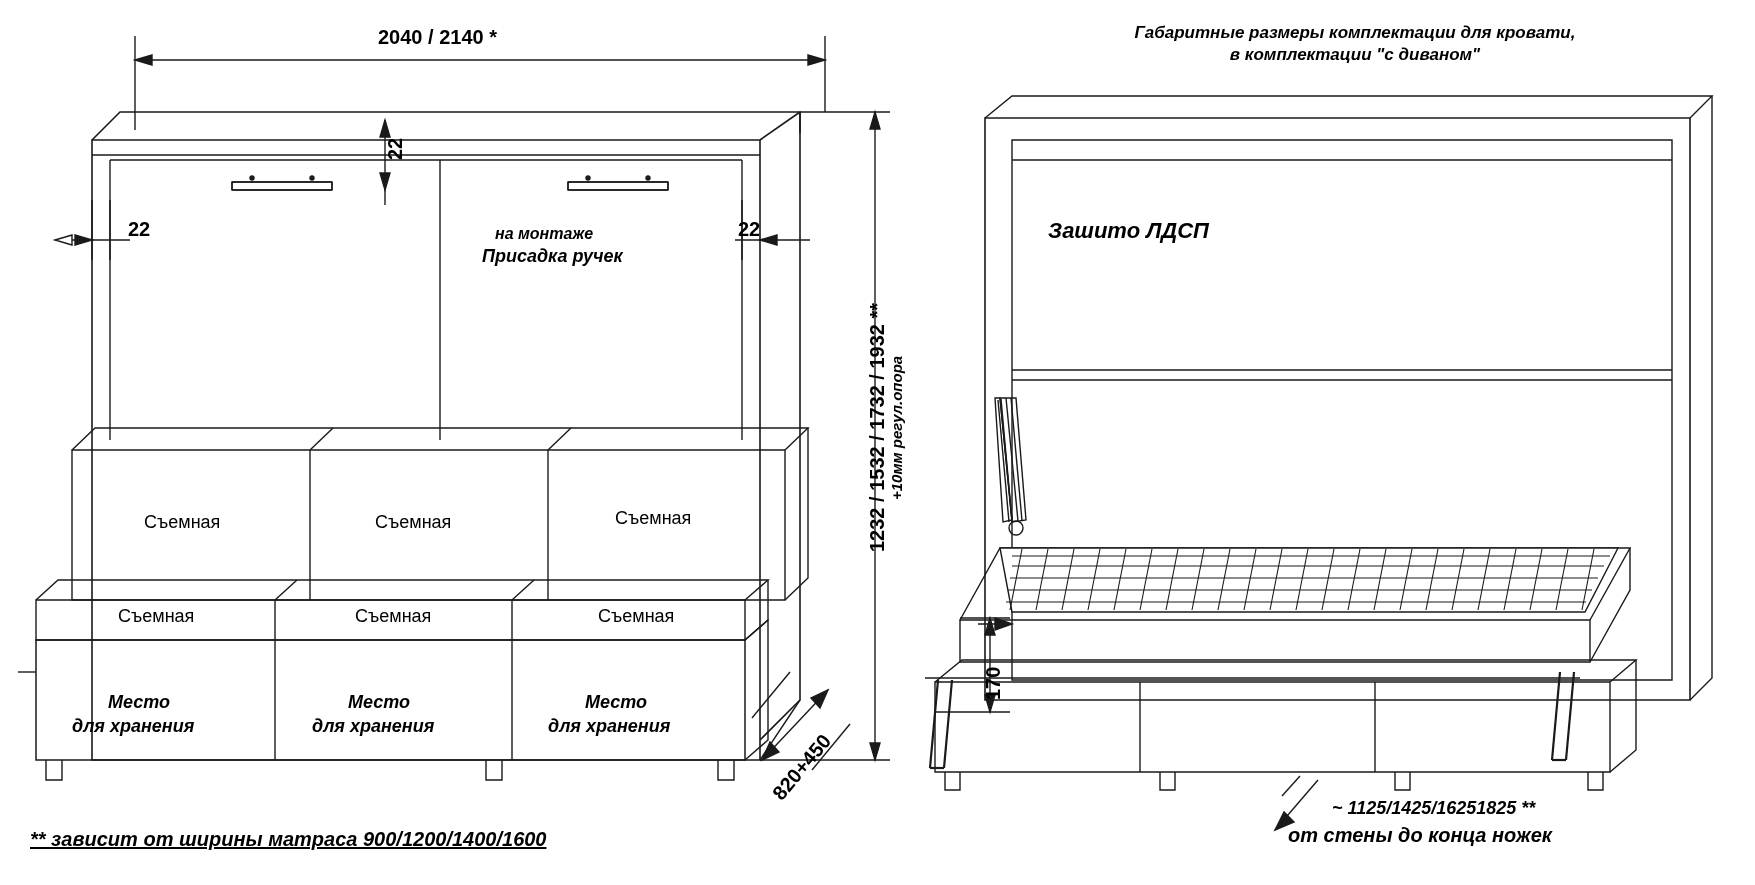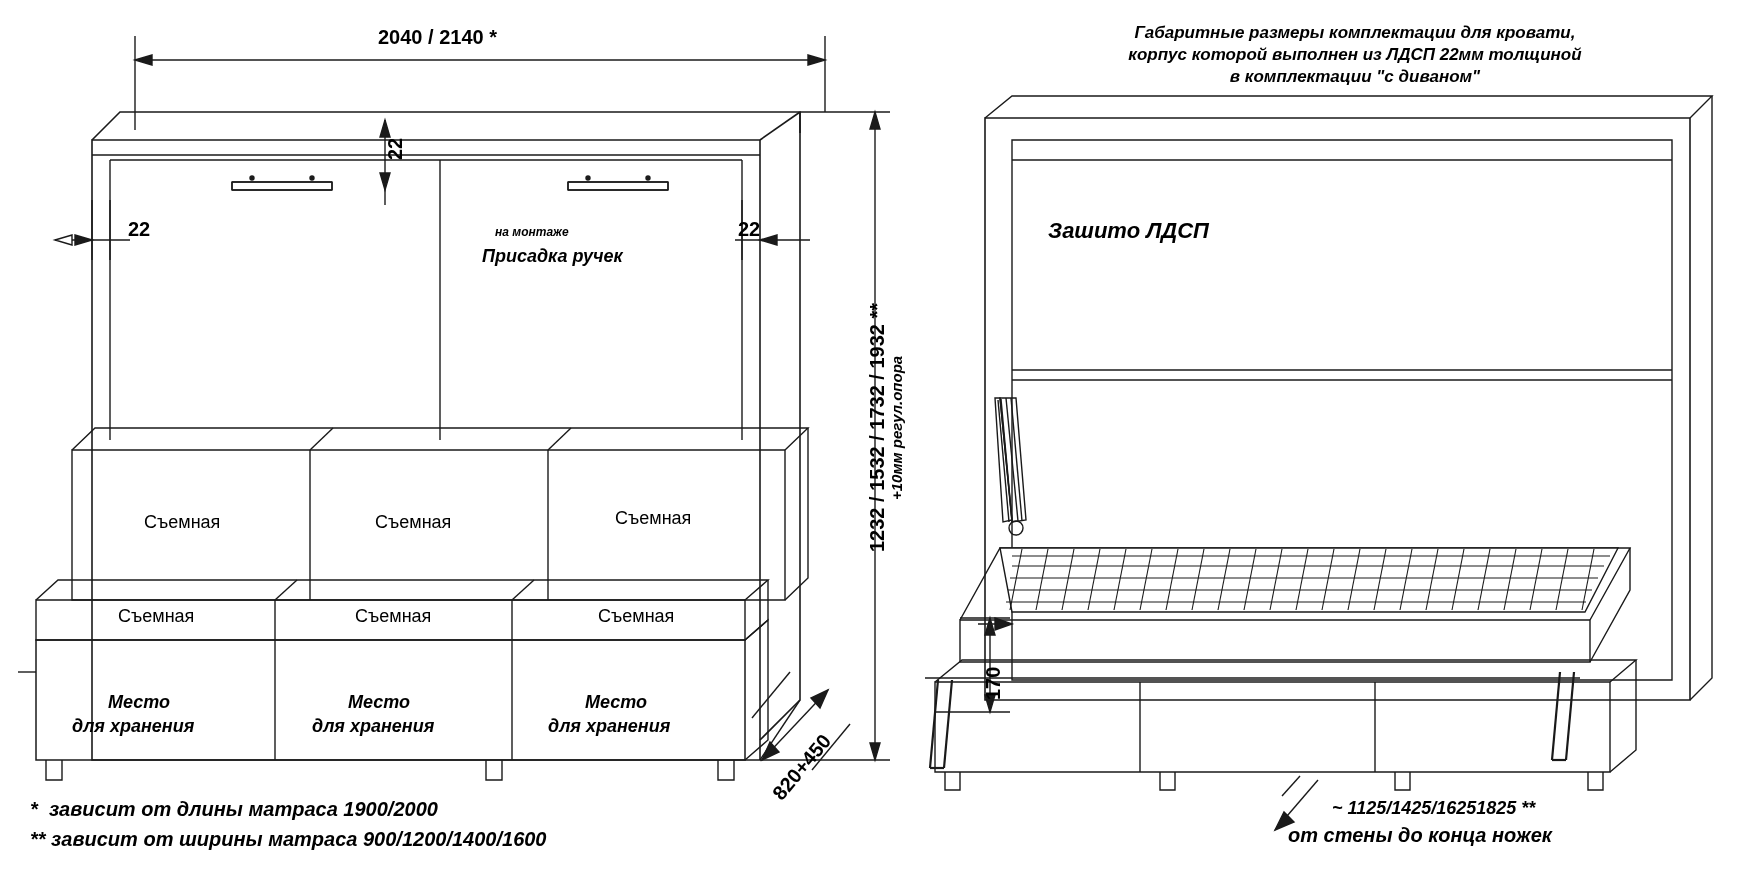--- a/index.html
+++ b/index.html
@@ -111,43 +111,42 @@
       <path d="M828,690 L811,698 L820,708 Z" fill="#1a1a1a"></path>
     </g>
   </svg>
 
   <div class="txt dim" style="left:378px;top:26px;">2040 / 2140 *</div>
   <div class="txt dim rot" style="left:384px;top:160px;transform:rotate(-90deg);">22</div>
   <div class="txt dim" style="left:128px;top:218px;">22</div>
   <div class="txt dim" style="left:738px;top:218px;">22</div>
 
   <div class="txt it" style="left:482px;top:200px;font-size:18px;margin-top:46px;">Присадка ручек</div>
-  <div class="txt it" style="left:495px;top:225px;font-size:12px;">на монтаже</div>
+  <div class="txt it" style="left:495px;top:225px;font-size:16px;">на монтаже</div>
 
   <div class="txt" style="left:144px;top:512px;font-size:18px;">Съемная</div>
   <div class="txt" style="left:375px;top:512px;font-size:18px;">Съемная</div>
   <div class="txt" style="left:615px;top:508px;font-size:18px;">Съемная</div>
   <div class="txt" style="left:118px;top:606px;font-size:18px;">Съемная</div>
   <div class="txt" style="left:355px;top:606px;font-size:18px;">Съемная</div>
   <div class="txt" style="left:598px;top:606px;font-size:18px;">Съемная</div>
 
   <div class="txt it" style="left:108px;top:692px;font-size:18px;">Место</div>
   <div class="txt it" style="left:72px;top:716px;font-size:18px;">для хранения</div>
   <div class="txt it" style="left:348px;top:692px;font-size:18px;">Место</div>
   <div class="txt it" style="left:312px;top:716px;font-size:18px;">для хранения</div>
   <div class="txt it" style="left:585px;top:692px;font-size:18px;">Место</div>
   <div class="txt it" style="left:548px;top:716px;font-size:18px;">для хранения</div>
 
   <div class="txt dim rot" style="left:866px;top:552px;transform:rotate(-90deg);">1232 / 1532 / 1732 / 1932 **</div>
   <div class="txt it rot" style="left:888px;top:500px;transform:rotate(-90deg);font-size:15px;">+10мм регул.опора</div>
 
   <div class="txt dim rot" style="left:768px;top:790px;transform:rotate(-50deg);">820+450</div>
 
-  <div class="txt it" style="left:30px;top:798px;font-size:20px;">*  зависит от длины матраса 1900/2000</div>
-  <div class="txt it" style="left:30px;top:828px;font-size:20px;">** зависит от ширины матраса 900/1200/1400/1600</div>
+  <div class="txt it" style="left:30px;top:828px;font-size:20px;text-decoration:underline;">** зависит от ширины матраса 900/1200/1400/1600</div>
 
   <svg width="1755" height="885">
     <g stroke="#1a1a1a" fill="none" stroke-width="1.4">
 
       <path d="M985,118 L985,700 L1690,700 L1690,118 Z" stroke-width="1.6"></path>
       <path d="M985,118 L1012,96 L1712,96 L1690,118"></path>
       <path d="M1712,96 L1712,678 L1690,700"></path>
 
       <path d="M1012,140 L1012,680 L1672,680 L1672,140 Z"></path>
       <line x1="1012" y1="160" x2="1672" y2="160"></line>
@@ -229,21 +228,20 @@
       <path d="M1012,624 L995,618 L995,630 Z" fill="#1a1a1a"></path>
 
       <line x1="1275" y1="830" x2="1318" y2="780"></line>
       <path d="M1275,830 L1294,822 L1284,812 Z" fill="#1a1a1a"></path>
       <line x1="1282" y1="796" x2="1300" y2="776"></line>
     </g>
   </svg>
 
   <div class="note" style="position:absolute;left:1045px;top:22px;width:620px;">
     <div>Габаритные размеры комплектации для кровати,</div>
-    <div>корпус которой выполнен из ЛДСП 22мм толщиной</div>
     <div>в комплектации "с диваном"</div>
   </div>
 
   <div class="txt it" style="left:1048px;top:218px;font-size:22px;text-align:right;">Зашито ЛДСП</div>
   <div class="txt dim rot" style="left:982px;top:700px;transform:rotate(-90deg);">170</div>
 
   <div class="txt it" style="left:1332px;top:798px;font-size:18px;">~ 1125/1425/16251825 **</div>
   <div class="txt it" style="left:1288px;top:824px;font-size:20px;">от стены до конца ножек</div>
 
 </div>

